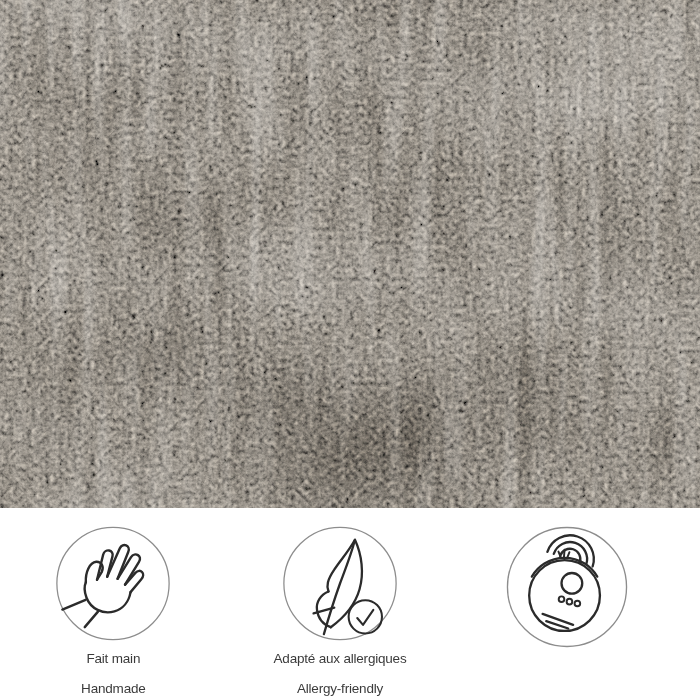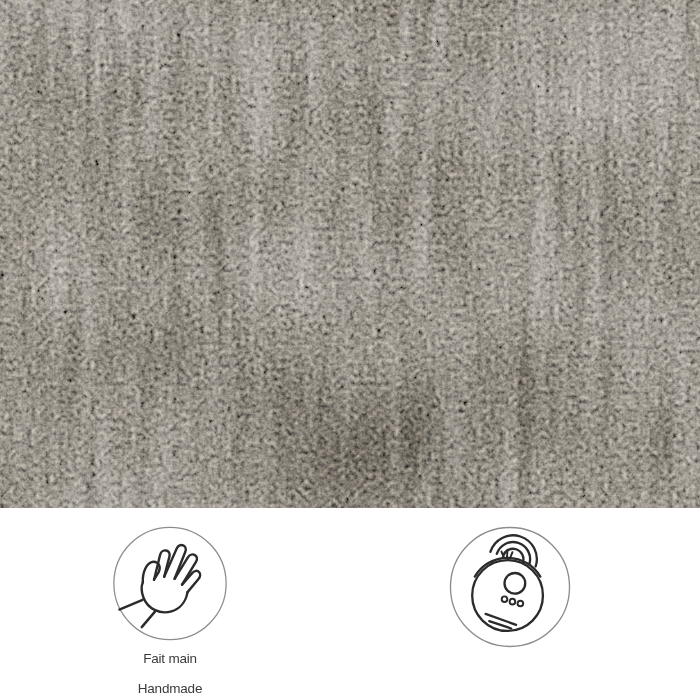--- a/index.html
+++ b/index.html
@@ -99,20 +99,35 @@
           <path d="M59 46 L63 33 C65 27 72 30 70 36 L66 50"></path>
           <path d="M66 50 C68 58 66 66 60 71 C52 78 40 77 33 70 C29 66 27 62 27 58"></path>
           <path d="M33 72 L18 88"></path>
           <path d="M47 77 L42 94"></path>
         </g>
       </svg>
       <span class="label-fr">Fait main</span>
       <span class="label-en">Handmade</span>
     </div>
 
+    <div class="feature">
+      <svg class="badge" viewBox="0 0 100 100" xmlns="http://www.w3.org/2000/svg" aria-hidden="true">
+        <circle cx="50" cy="50" r="48.8" fill="none" stroke="#8d8d8d" stroke-width="1.1"></circle>
+        <g fill="none" stroke="#2b2b2b" stroke-width="2" stroke-linecap="round" stroke-linejoin="round">
+          <path d="M42 88 C53 80 63 69 67 55 C71 41 69 25 63 12 C57 23 50 30 45 38 C39 47 38 52 40 57"></path>
+          <path d="M40 57 C33 60 29 66 30 73 C31 81 36 86 42 88"></path>
+          <path d="M36 94 C40 80 45 64 50 50 C56 34 60 24 63 12"></path>
+          <path d="M27 76 L45 71"></path>
+          <circle cx="72" cy="79" r="14.5" stroke-width="1.8"></circle>
+          <path d="M65 80 L70 86 L79 73" stroke-width="1.8"></path>
+        </g>
+      </svg>
+      <span class="label-fr">Adapté aux allergiques</span>
+      <span class="label-en">Allergy-friendly</span>
+    </div>
 
     <div class="feature">
       <svg class="badge" viewBox="0 0 100 100" xmlns="http://www.w3.org/2000/svg" aria-hidden="true">
         <circle cx="50" cy="50" r="48.8" fill="none" stroke="#8d8d8d" stroke-width="1.1"></circle>
         <g fill="none" stroke="#2b2b2b" stroke-width="1.9" stroke-linecap="round" stroke-linejoin="round">
           <circle cx="48" cy="57" r="29"></circle>
           <path d="M21.2 41.5 A31 31 0 0 1 74.8 41.5"></path>
           <circle cx="54" cy="47" r="8.5"></circle>
           <circle cx="45.5" cy="60" r="2.3" stroke-width="1.6"></circle>
           <circle cx="52" cy="62" r="2.3" stroke-width="1.6"></circle>

